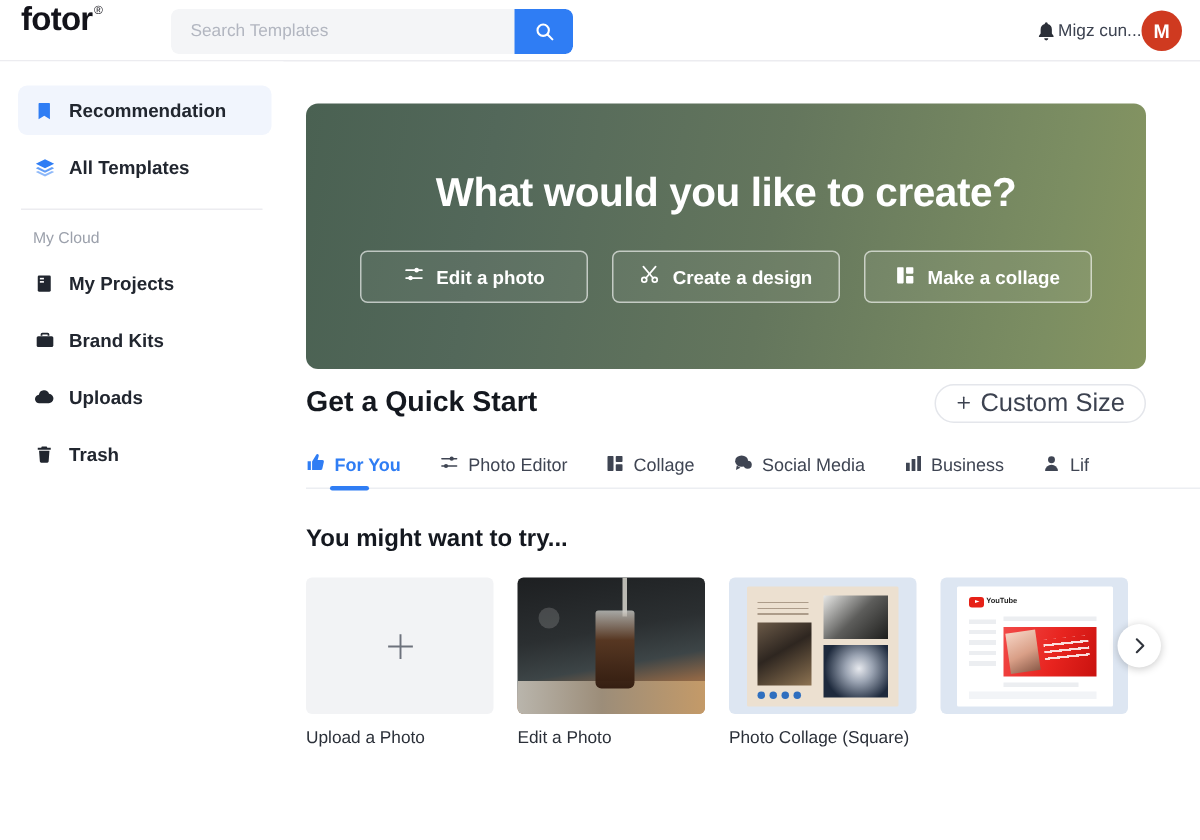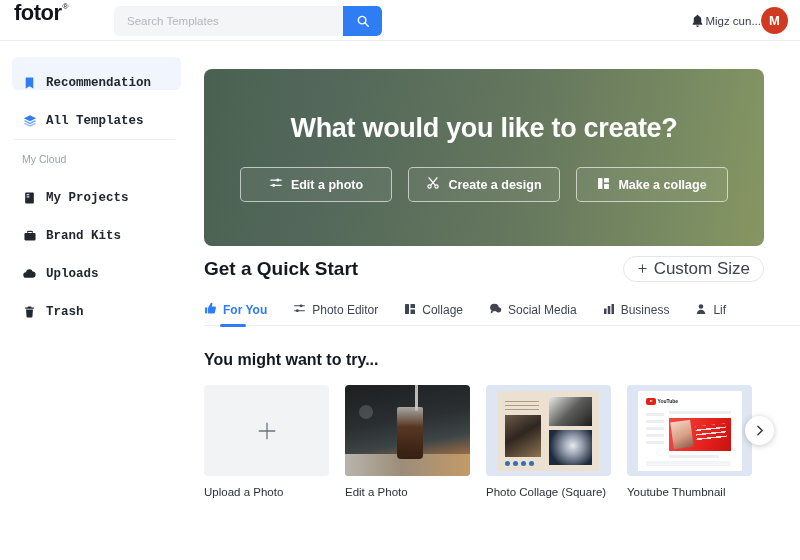--- a/index.html
+++ b/index.html
@@ -78,28 +78,27 @@
   }
 
   
   .sidebar {
     position: absolute; top: 41px; left: 0;
     width: 189px; height: 519px;
     background: #ffffff;
     padding-top: 16px;
   }
   .nav-item {
-    display: flex; align-items: flex-end; gap: 9px;
+    display: flex; align-items: center; gap: 9px;
     height: 33px; margin: 0 8px 5px 12px;
     padding-left: 10px;
     border-radius: 6px;
     font-size: 12.5px; font-weight: 600;
     color: #21262f;
     cursor: pointer;
-    font-family: Liberation Mono, monospace;
   }
   .nav-item.active { background: #f1f5fd; }
   .nav-icon { width: 15px; display: flex; align-items: center; justify-content: center; }
   .divider {
     height: 1px; background: #ececf0;
     margin: 11px 14px 0 14px;
   }
   .section-label {
     font-size: 10.5px; color: #9ba0ab;
     margin: 13px 0 7px 22px;
@@ -585,21 +584,20 @@
           <div class="yt-side"></div>
           <div class="yt-bar"></div>
           <div class="yt-banner">
             <div class="yt-face"></div>
             <div class="yt-text"></div>
           </div>
           <div class="yt-foot"></div>
           <div class="yt-foot2"></div>
         </div>
       </div>
-      <div class="card-label">Youtube Thumbnail</div>
     </div>
   </div>
 
   <div class="next-btn">
     <svg width="13" height="13" viewBox="0 0 24 24" fill="none" stroke="#30343c" stroke-width="2.6" stroke-linecap="round" stroke-linejoin="round">
       <polyline points="9 4 17 12 9 20"></polyline>
     </svg>
   </div>
 </div>
 

